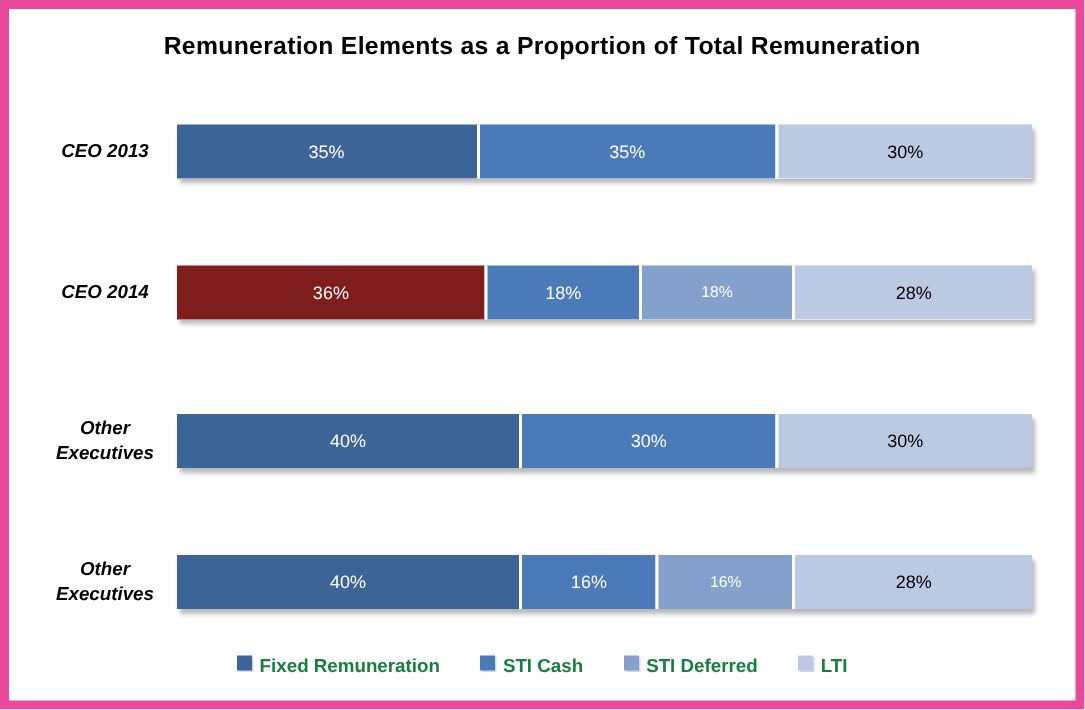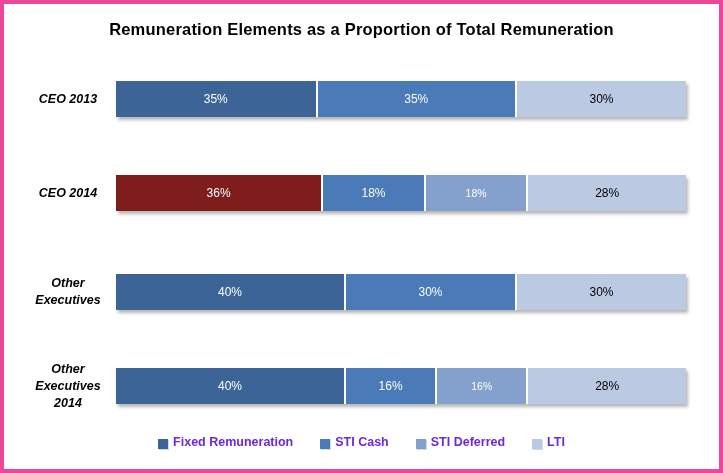--- a/index.html
+++ b/index.html
@@ -1,20 +1,20 @@
 <!DOCTYPE html>
 <html><head>
 <meta charset="utf-8">
 <style>
   html,body{margin:0;padding:0;background:#ffffff;}
   #window{
     position:relative;
     width:723px;height:473px;
     background:#ffffff;
-    border:4px solid #ec4899;
+    border:6px solid #ec4899;
     box-sizing:border-box;
     font-family:"Liberation Sans","DejaVu Sans",sans-serif;
     overflow:hidden;
   }
   .chart-title{
     position:absolute;
     top:16px;left:0;right:0;
     text-align:center;
     font-size:16.5px;
     font-weight:bold;
@@ -54,25 +54,25 @@
   .legend{
     position:absolute;
     top:431px;left:0;right:0;
     display:flex;
     justify-content:center;
     align-items:center;
     gap:27px;
   }
   .legend-item{
     display:flex;
-    align-items:flex-end;
+    align-items:flex-start;
     gap:5px;
     font-size:12.5px;
     font-weight:bold;
-    color:#6d28d9;
+    color:#15803d;
   }
   .legend-swatch{
     width:10px;height:10px;
     box-shadow:1px 1px 0 #cdd9ec;
     flex:0 0 auto;
   }
 </style>
 </head>
 <body>
 
@@ -121,21 +121,20 @@
         <div class="seg" style="background: rgb(74, 122, 184); width: 30%;">
           <span class="seg-label" style="color: rgb(255, 255, 255);">30%</span>
         </div>
         <div class="seg" style="background: rgb(188, 201, 226); width: 30%;">
           <span class="seg-label" style="color: rgb(0, 0, 0);">30%</span>
         </div>
       </div>
       <div class="cat-label" style="top: 382px;">
         <div>Other</div>
         <div>Executives</div>
-        <div>2014</div>
       </div>
       <div class="bar-row" style="top: 364px;">
         <div class="seg" style="background: rgb(61, 100, 151); width: 40%;">
           <span class="seg-label" style="color: rgb(255, 255, 255);">40%</span>
         </div>
         <div class="seg" style="background: rgb(74, 122, 184); width: 16%;">
           <span class="seg-label" style="color: rgb(255, 255, 255);">16%</span>
         </div>
         <div class="seg" style="background: rgb(132, 160, 204); width: 16%;">
           <span class="seg-label small" style="color: rgb(255, 255, 255);">16%</span>

